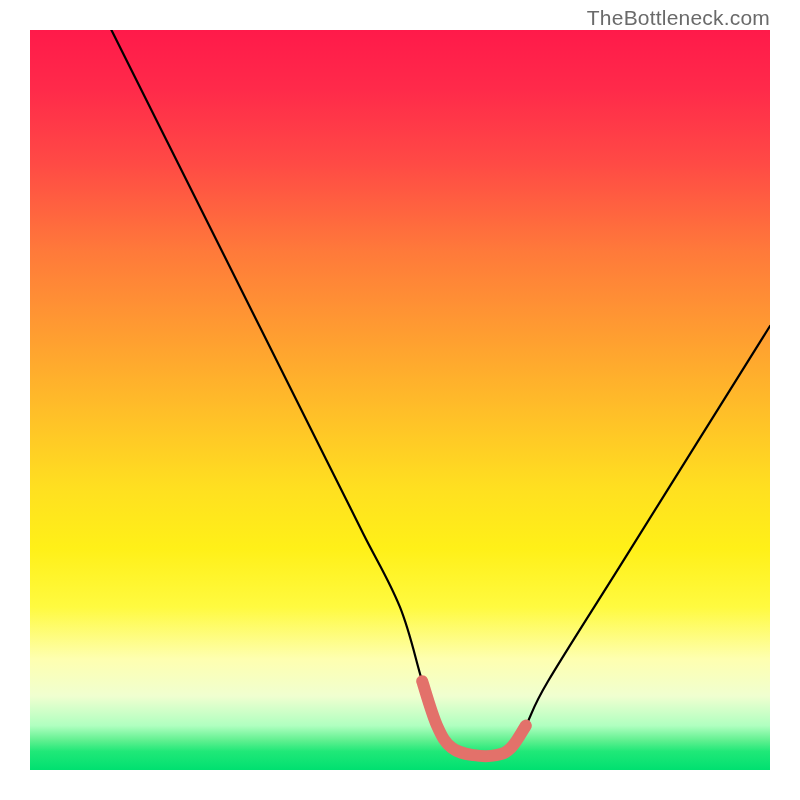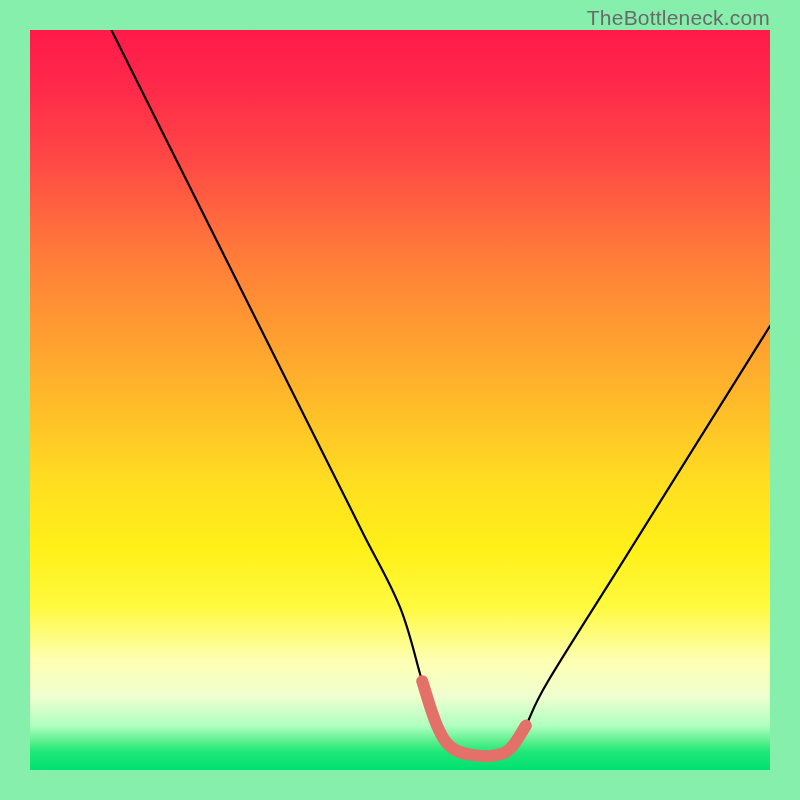--- a/index.html
+++ b/index.html
@@ -1,21 +1,21 @@
 <!DOCTYPE html>
 <html><head>
 <meta charset="utf-8">
 <style>
   * { margin: 0; padding: 0; box-sizing: border-box; }
   html, body { width: 800px; height: 800px; overflow: hidden; background: #000; }
   .chart-container {
     position: relative;
     width: 800px;
     height: 800px;
-    background: #86efac;
+    background: #ffffff;
   }
   .plot-area {
     position: absolute;
     left: 30px;
     top: 30px;
     width: 740px;
     height: 740px;
     background: linear-gradient(to bottom,
       #ff1a4a 0%,
       #ff2a4a 8%,

